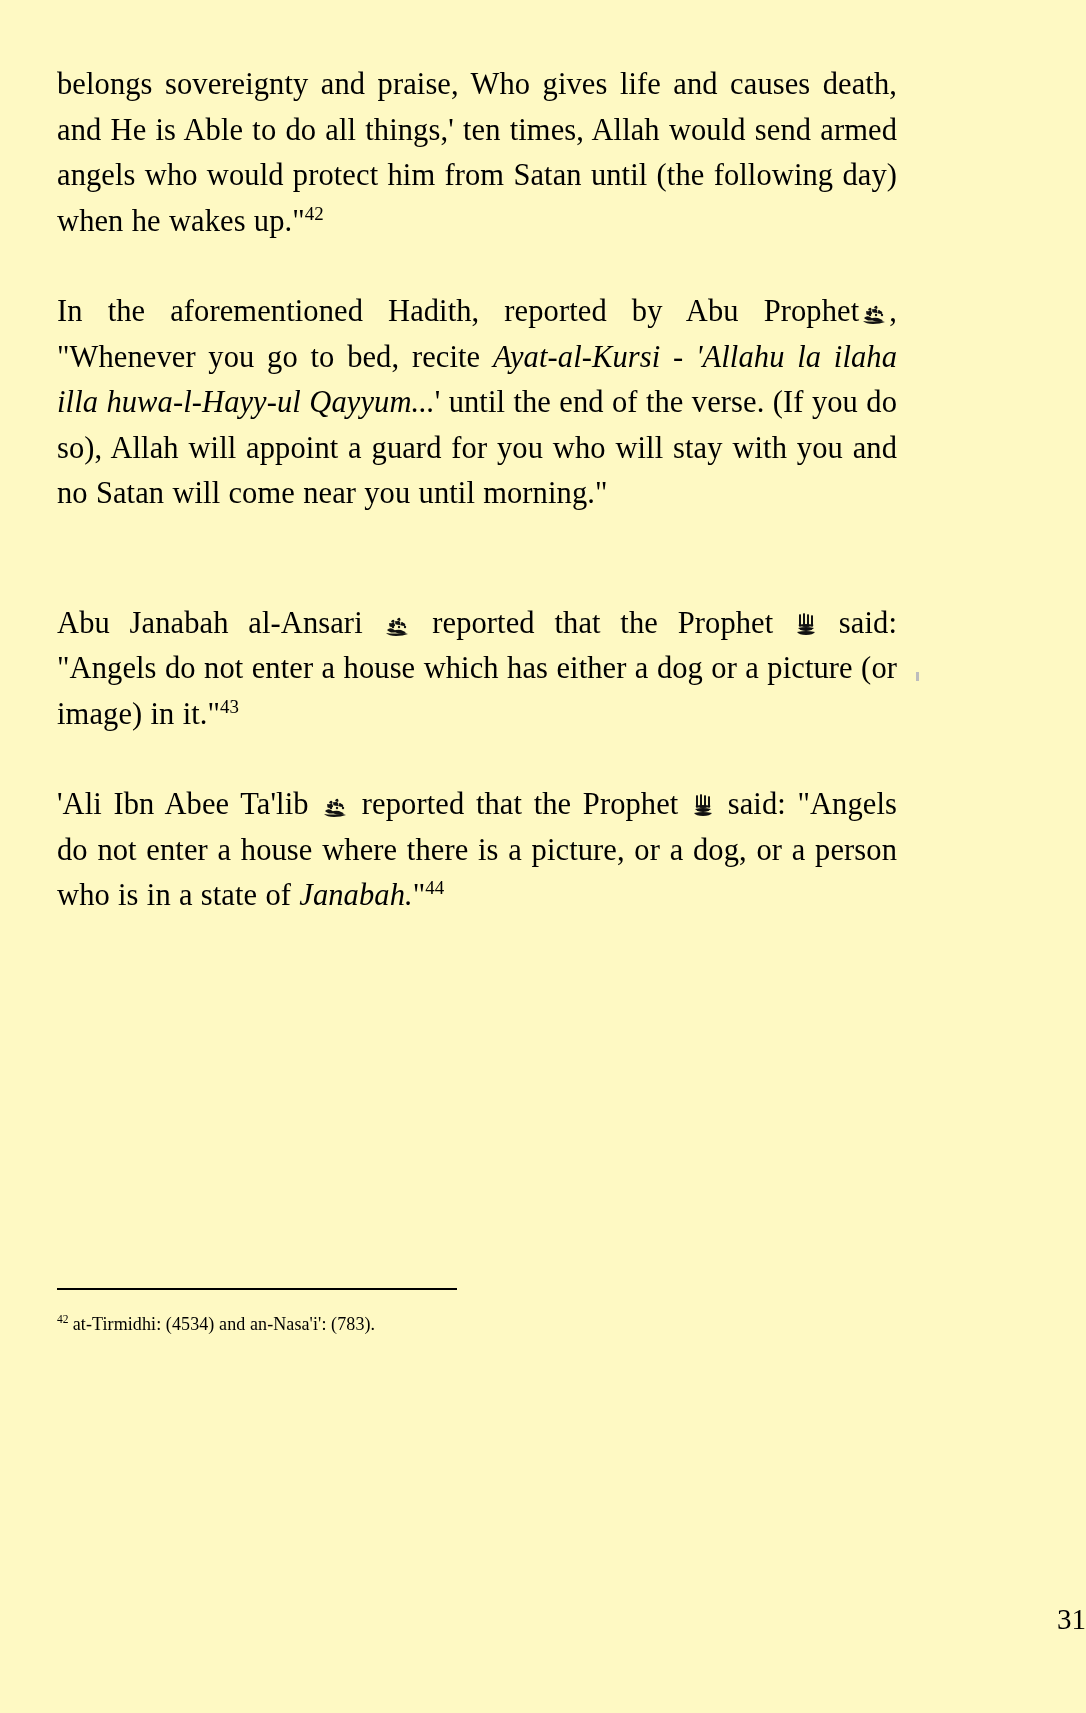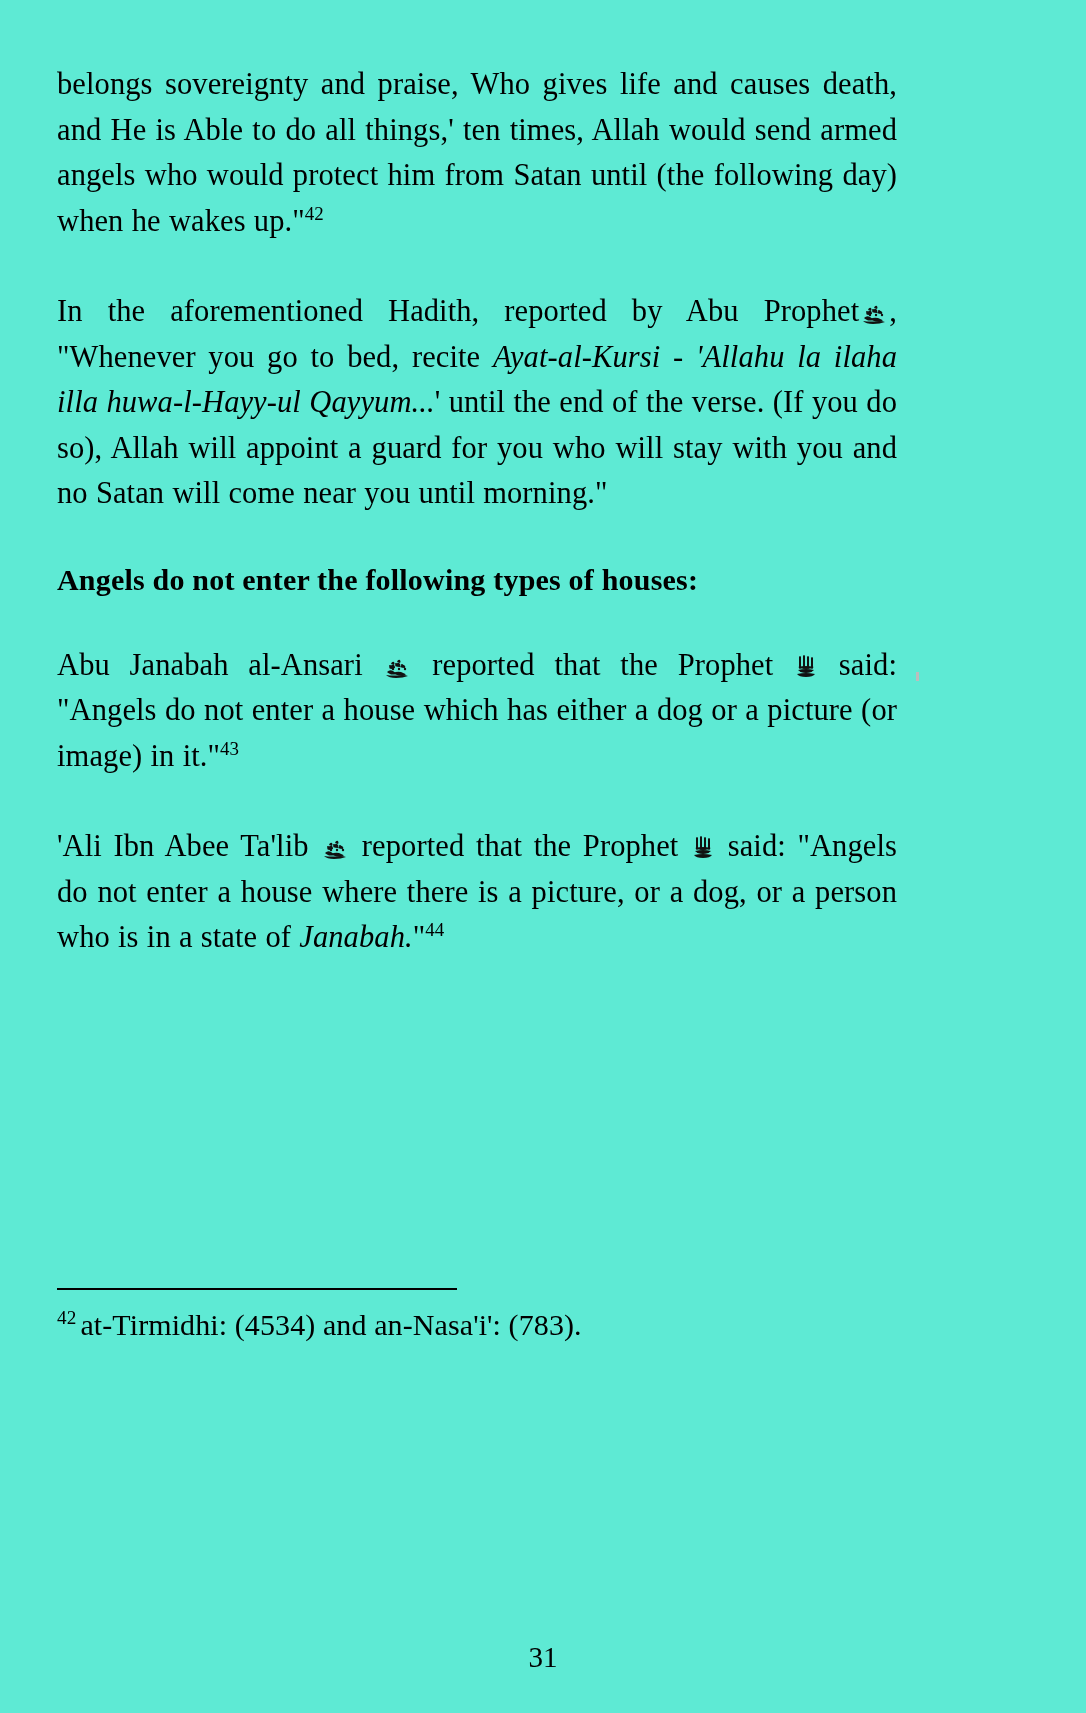--- a/index.html
+++ b/index.html
@@ -15,21 +15,21 @@
     position: relative;
     overflow: hidden;
   }
 
   .page {
     position: absolute;
     left: 0;
     top: 0;
     width: 1086px;
     height: 1713px;
-    background: #5eead4;
+    background: #fef9c3;
   }
 
   .content {
     position: absolute;
     left: 57px;
     top: 62px;
     width: 840px;
   }
 
   p.body-par {
@@ -97,38 +97,38 @@
     width: 880px;
   }
   .footnote-rule {
     width: 400px;
     height: 0;
     border-top: 2.5px solid #000;
     margin: 0 0 16px 0;
   }
   p.footnote {
     margin: 0;
-    font-size: 30px;
+    font-size: 18px;
     line-height: 37px;
     text-align: left;
     letter-spacing: 0.1px;
   }
   p.footnote sup {
     font-size: 0.64em;
     vertical-align: super;
     line-height: 0;
     margin-right: 4px;
   }
 
   .page-number {
     position: absolute;
     left: 0;
-    top: 1640px;
+    top: 1602px;
     width: 1086px;
-    text-align: center;
+    text-align: right;
     font-size: 29px;
     line-height: 34px;
   }
 
   
   .speck {
     position: absolute;
     width: 3px;
     height: 9px;
     background: #bdbdbd;
@@ -161,21 +161,20 @@
               <circle cx="12" cy="7" r="1"></circle>
               <circle cx="18" cy="8" r="1"></circle>
               <circle cx="21" cy="12" r="1.2"></circle>
               <circle cx="9" cy="12" r="1.2"></circle>
               <circle cx="15" cy="12" r="1.2"></circle>
             </g>
           </svg></span><span>, "Whenever you go to bed, recite </span><span class="ital">Ayat-al-Kursi - 'Allahu la ilaha illa huwa-l-Hayy-ul Qayyum...</span><span>' until the end of the verse. (If you do so), Allah will appoint a guard for you who will stay with you and no Satan will come near you until morning."</span></p>
 
     <div class="par-gap-heading"></div>
 
-    <h2 class="section-heading">Angels do not enter the following types of houses:</h2>
 
     <div class="par-gap-heading"></div>
 
     <p class="body-par"><span>Abu Janabah al-Ansari</span> <span class="orn orn-anhu"><svg viewBox="0 0 26 22" xmlns="http://www.w3.org/2000/svg">
             <g fill="#111">
               <path d="M3 15 q3 -3 6 -1 q2 1 3 3 q-4 1 -6 0 q-2 -1 -3 -2z"></path>
               <path d="M9 16 q4 -2 8 -1 q3 1 5 3 q-6 1 -9 0 q-3 -1 -4 -2z"></path>
               <path d="M5 11 q2 -4 5 -3 q1 1 1 3 q-3 1 -4 1 z"></path>
               <path d="M11 9 q2 -4 4 -3 q2 1 1 4 q-3 0 -5 -1z"></path>
               <path d="M16 10 q2 -3 4 -2 q2 1 1 3 q-3 0 -5 -1z"></path>

